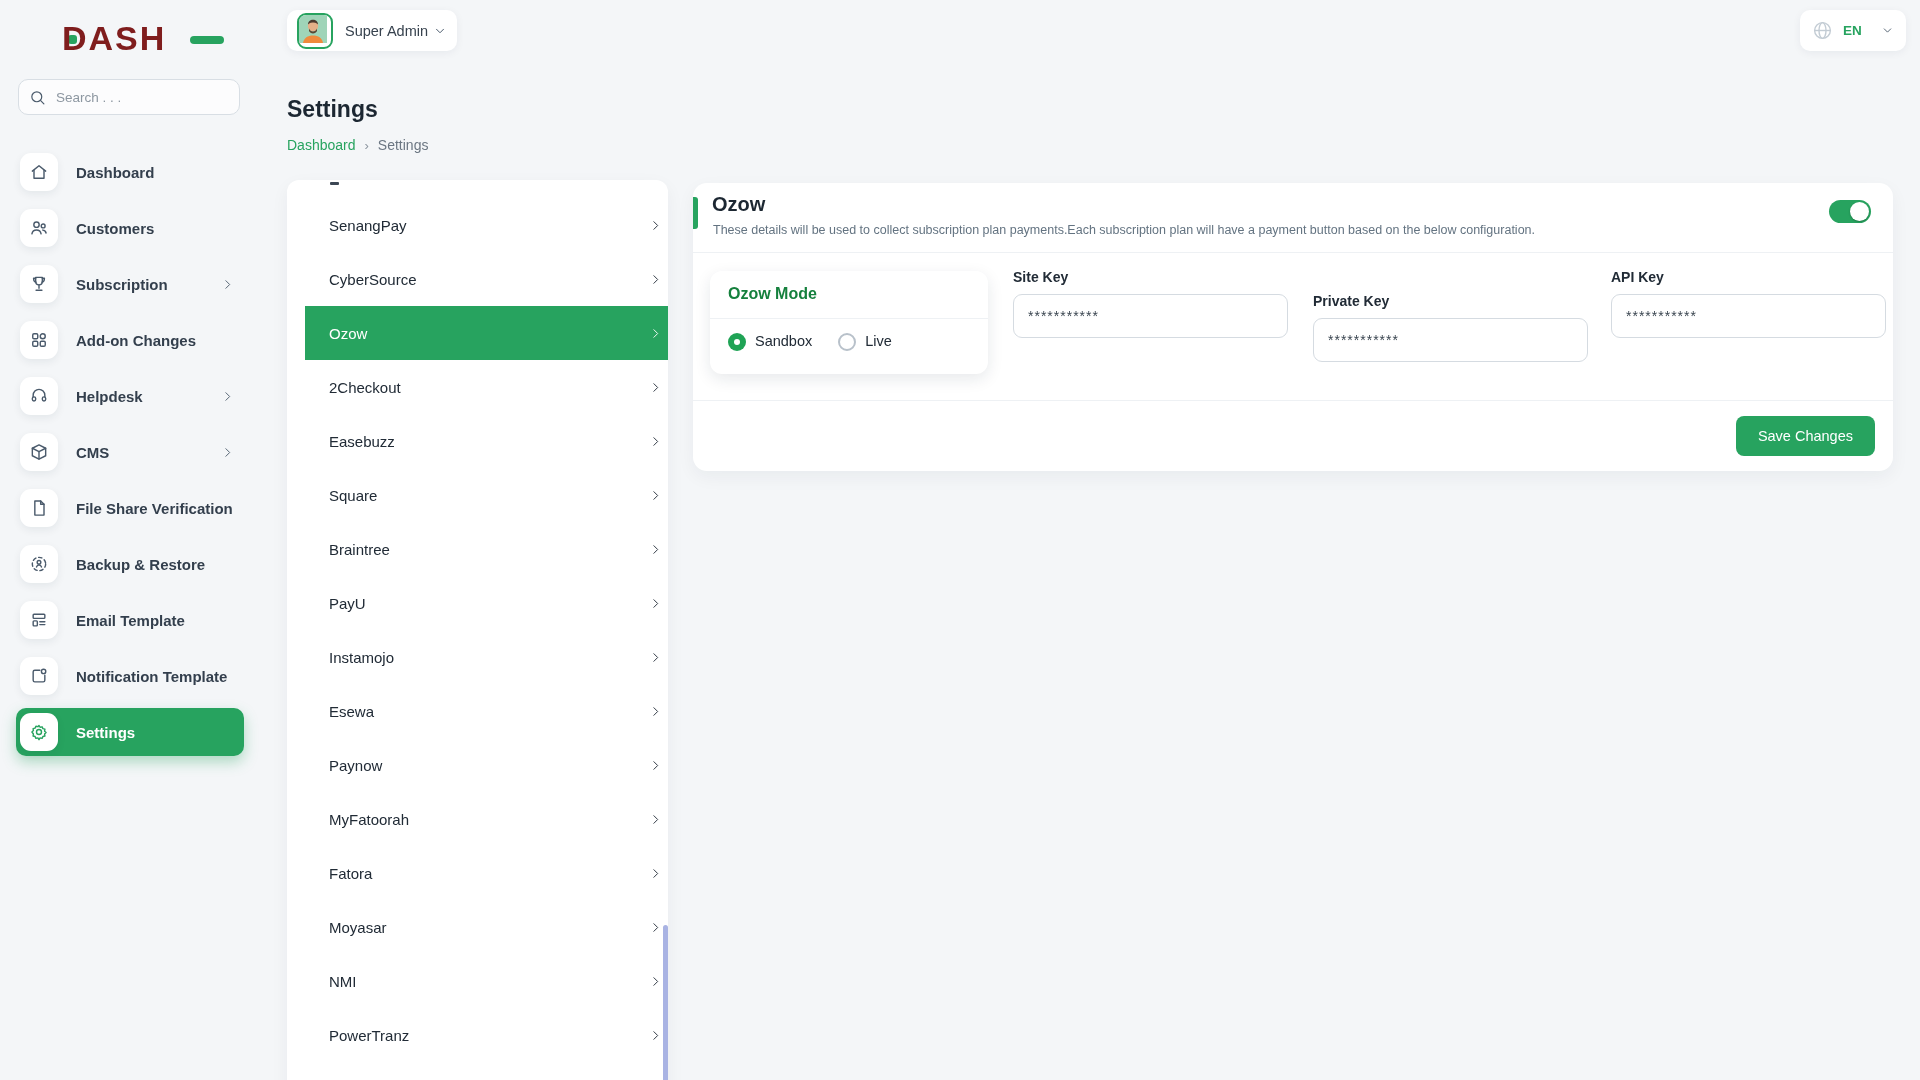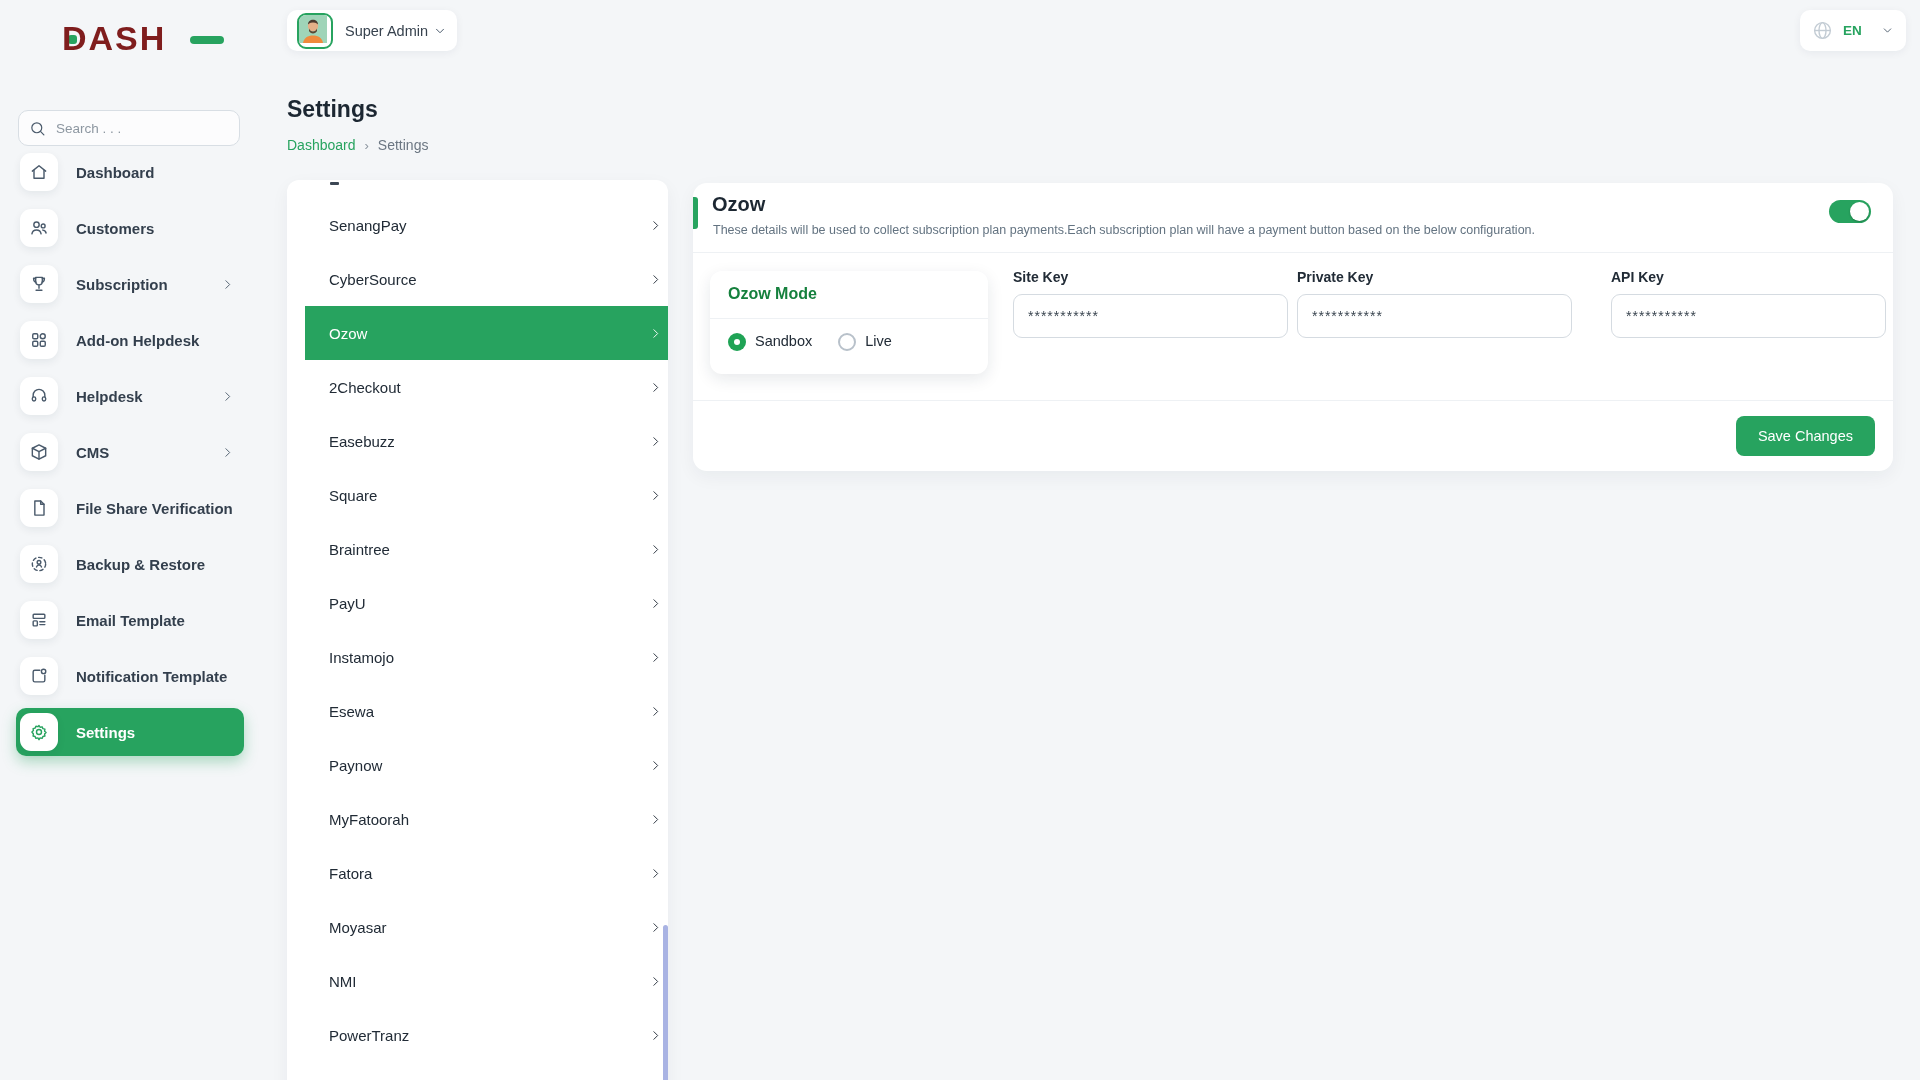--- a/index.html
+++ b/index.html
@@ -5,21 +5,21 @@
   html,body{margin:0;padding:0;}
   body{font-family:"Liberation Sans","DejaVu Sans",sans-serif;background:#f4f6f8;}
   #app{position:relative;width:1920px;height:1080px;overflow:hidden;background:#f4f6f8;color:#212b36;}
 
   
   .sidebar{position:absolute;left:0;top:0;width:262px;height:1080px;}
   .logo{position:absolute;left:62px;top:16px;width:140px;height:44px;font-weight:900;font-size:34px;letter-spacing:2px;color:#7f1d1d;display:flex;align-items:center;}
   .logo .dot{position:absolute;left:6px;top:19px;width:9px;height:9px;border-radius:3px;background:#27a35f;}
   .logo .bar{position:absolute;right:-22px;top:20px;width:34px;height:8px;border-radius:4px;background:#27a35f;}
   .logo .txt{position:relative;}
-  .search{position:absolute;left:18px;top:79px;width:222px;height:36px;background:#fcfcfd;border:1px solid #d8dee4;border-radius:10px;display:flex;align-items:center;padding:0 10px;box-sizing:border-box;margin-top:31px;}
+  .search{position:absolute;left:18px;top:79px;width:222px;height:36px;background:#fcfcfd;border:1px solid #d8dee4;border-radius:10px;display:flex;align-items:center;padding:0 10px;box-sizing:border-box;}
   .search input{border:none;outline:none;background:transparent;font-size:13.5px;color:#4a5866;width:170px;margin-left:8px;font-family:inherit;}
   .search input::placeholder{color:#8d97a1;}
   .nav{position:absolute;left:0;top:148px;width:262px;}
   .nav-item{position:absolute;left:16px;width:228px;height:48px;display:flex;align-items:center;border-radius:10px;cursor:pointer;}
   .nav-item .tile{width:38px;height:38px;background:#ffffff;border-radius:11px;box-shadow:0 3px 8px rgba(21,39,60,.07);display:flex;align-items:center;justify-content:center;margin-left:4px;}
   .nav-item .lbl{margin-left:18px;font-size:15px;font-weight:600;color:#333f4d;}
   .nav-item .chev{position:absolute;right:10px;color:#7b8794;display:flex;}
   .nav-item.active{background:#27a35f;box-shadow:0 6px 14px rgba(39,163,95,.35);}
   .nav-item.active .lbl{color:#ffffff;}
   svg.ic{stroke:#4a5a6b;fill:none;stroke-width:1.7;stroke-linecap:round;stroke-linejoin:round;}
@@ -68,21 +68,21 @@
   .opt{display:flex;align-items:flex-start;gap:9px;cursor:pointer;}
   .radio{width:18px;height:18px;border-radius:50%;border:2px solid #b8c1ca;background:#fff;box-sizing:border-box;position:relative;}
   .radio.checked{border:none;background:#1fa355;}
   .radio.checked::after{content:"";position:absolute;left:6px;top:6px;width:6px;height:6px;border-radius:50%;background:#fff;}
   .opt .o-lbl{font-size:14.5px;color:#212b36;}
 
   .field{position:absolute;top:86px;width:275px;}
   .field .f-lbl{font-size:14px;font-weight:600;color:#212b36;}
   .field input{margin-top:9px;width:100%;height:44px;box-sizing:border-box;border:1px solid #d5dbe1;border-radius:9px;padding:0 14px;font-size:14px;letter-spacing:1px;color:#3a4550;background:#fff;outline:none;font-family:inherit;}
   .f-site{left:320px;}
-  .f-priv{left:604px;}
+  .f-priv{left:620px;margin-top:24px;}
   .f-api{left:918px;}
 
   .save-btn{position:absolute;right:18px;top:233px;height:40px;padding:0 22px;background:#27a35f;border:none;border-radius:8px;color:#ffffff;font-size:14.5px;font-weight:500;cursor:pointer;font-family:inherit;}
 </style>
 </head>
 <body>
 
 <div id="app">
 
   <div class="sidebar">
@@ -140,21 +140,21 @@
       </div>
       <div class="nav-item" style="top:168px">
         <span class="tile">
             <svg class="ic" width="20" height="20" viewBox="0 0 24 24">
               <rect x="4.5" y="4.5" width="6" height="6" rx="1.5"></rect>
               <rect x="13.5" y="4.5" width="6" height="6" rx="3"></rect>
               <rect x="4.5" y="13.5" width="6" height="6" rx="1.5"></rect>
               <rect x="13.5" y="13.5" width="6" height="6" rx="1.5"></rect>
             </svg>
           </span>
-        <span class="lbl">Add-on Helpdesk</span>
+        <span class="lbl">Add-on Changes</span>
       </div>
       <div class="nav-item" style="top:224px">
         <span class="tile">
             <svg class="ic" width="20" height="20" viewBox="0 0 24 24">
               <path d="M5 13v-2a7 7 0 0 1 14 0v2"></path>
               <rect x="4" y="13" width="4" height="5" rx="2"></rect>
               <rect x="16" y="13" width="4" height="5" rx="2"></rect>
             </svg>
           </span>
         <span class="lbl">Helpdesk</span>

